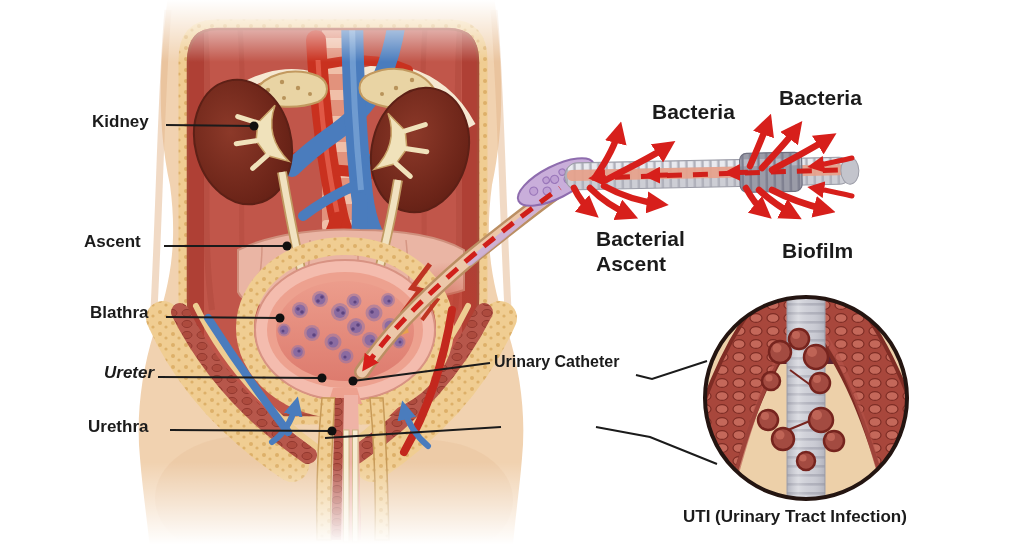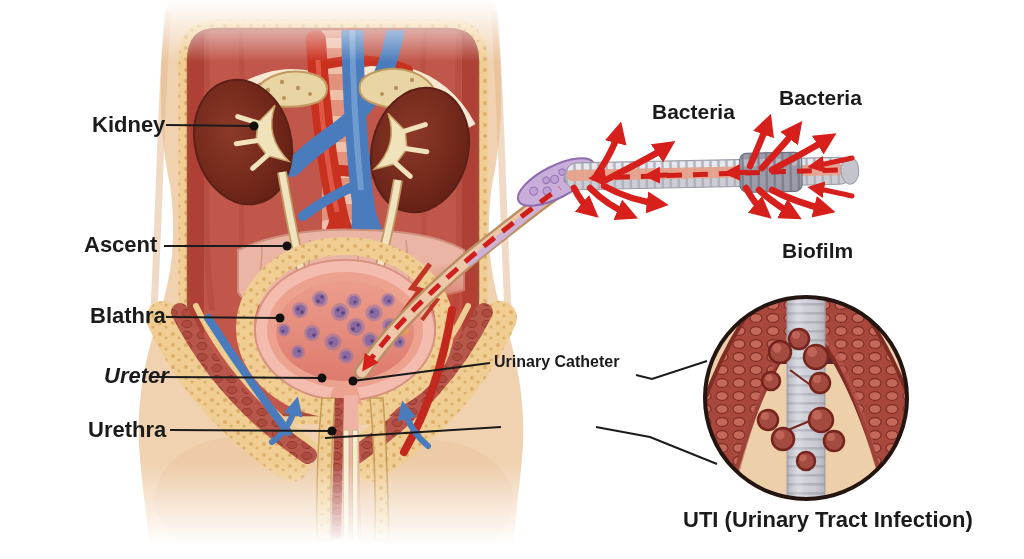--- a/index.html
+++ b/index.html
@@ -1,21 +1,21 @@
 <!DOCTYPE html>
 <html><head>
 <meta charset="utf-8">
 <style>
   html,body{margin:0;padding:0;background:#fff;}
   .canvas{position:relative;width:1024px;height:559px;background:#fff;overflow:hidden;
           font-family:"Liberation Sans","DejaVu Sans",sans-serif;}
   .canvas svg{position:absolute;left:0;top:0;}
   .lbl{position:absolute;color:#1b1b1b;font-weight:600;white-space:nowrap;line-height:1.2;}
   .lbl.wrap{white-space:normal;}
-  .s22{font-size:22px;} .s21{font-size:21px;} .s20{font-size:16px;}
+  .s22{font-size:17px;} .s21{font-size:21px;} .s20{font-size:16px;}
 </style>
 </head>
 <body>
 
 <div class="canvas">
 
 <svg width="1024" height="559" viewBox="0 0 1024 559">
 <defs>
   <linearGradient id="fadeTop" x1="0" y1="0" x2="0" y2="1">
     <stop offset="0" stop-color="#fff" stop-opacity="1"></stop>
@@ -422,19 +422,20 @@
 </svg>
 
 <div class="lbl s22" style="left:92px;top:112px;">Kidney</div>
 <div class="lbl s22" style="left:84px;top:232px;">Ascent</div>
 <div class="lbl s22" style="left:90px;top:303px;">Blathra</div>
 <div class="lbl s22" style="left:104px;top:363px;font-style:italic;">Ureter</div>
 <div class="lbl s22" style="left:88px;top:417px;">Urethra</div>
 
 <div class="lbl s21" style="left:652px;top:99px;">Bacteria</div>
 <div class="lbl s21" style="left:779px;top:85px;">Bacteria</div>
+<div class="lbl s21 wrap" style="left:596px;top:226px;width:105px;">Bacterial Ascent</div>
 <div class="lbl s21" style="left:782px;top:238px;">Biofilm</div>
 
 <div class="lbl s20" style="left:494px;top:352px;">Urinary Catheter</div>
 
 <div class="lbl s22" style="left:683px;top:507px;">UTI (Urinary Tract Infection)</div>
 
 </div>
 
 </body></html>

